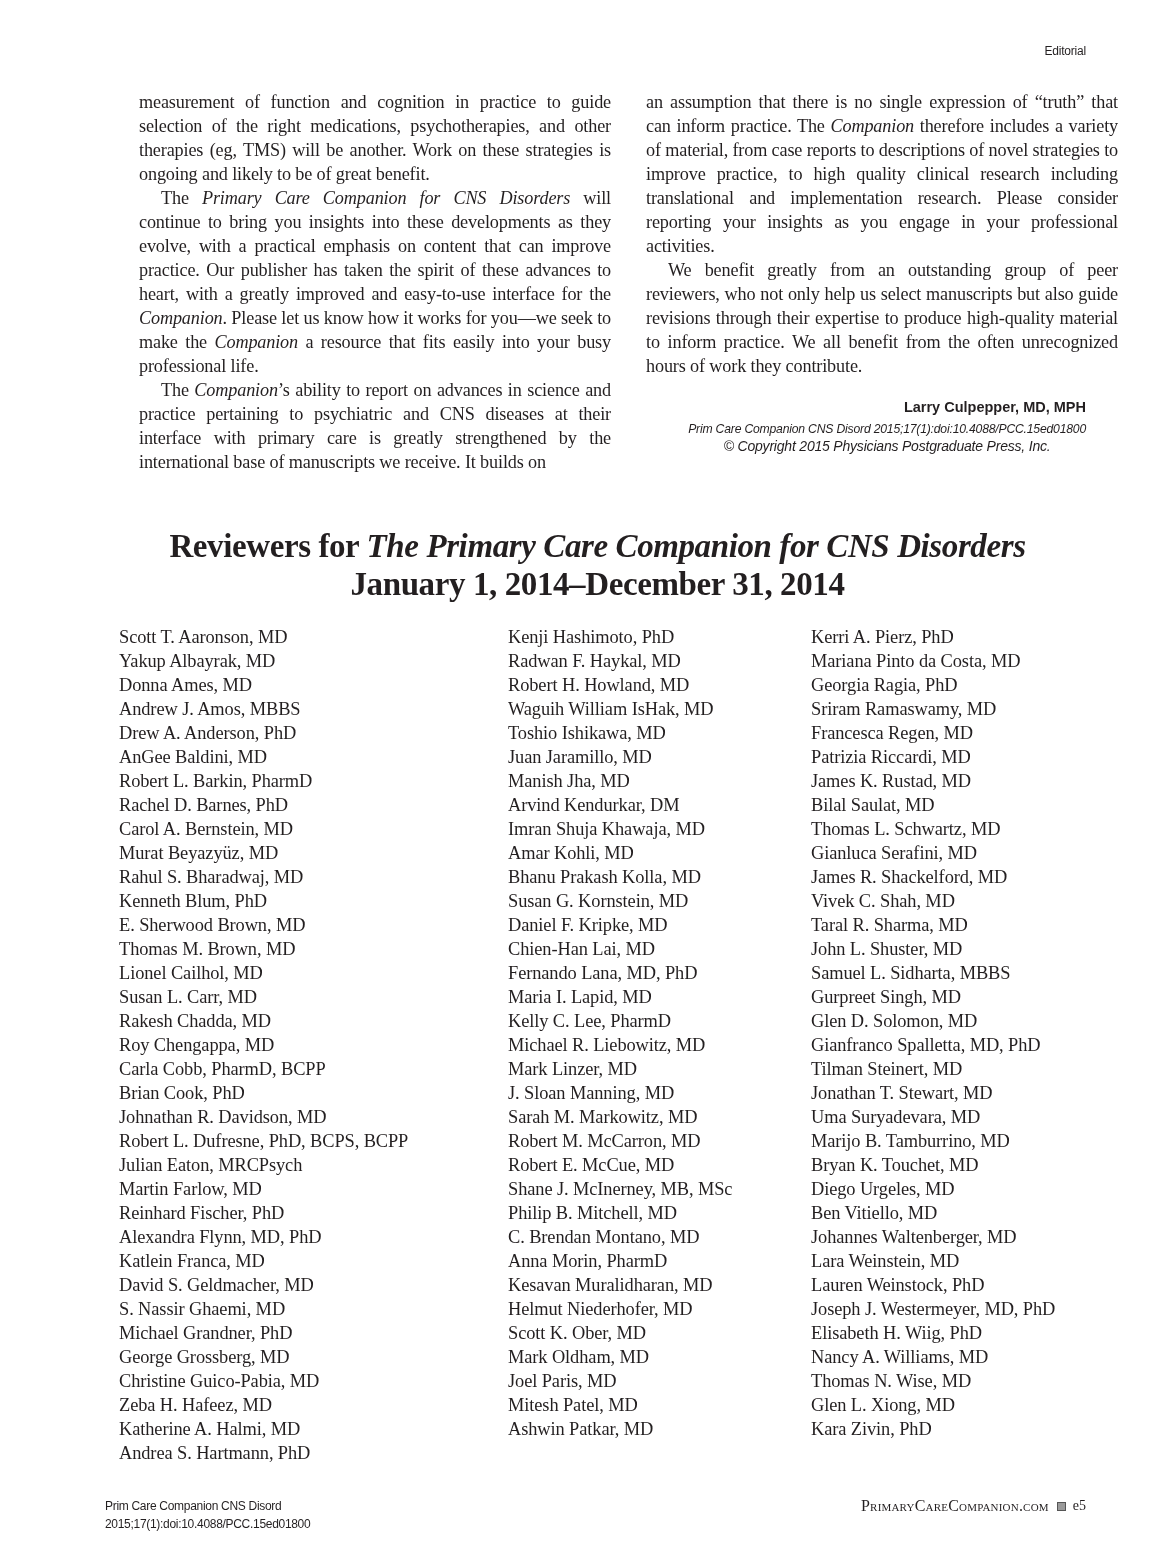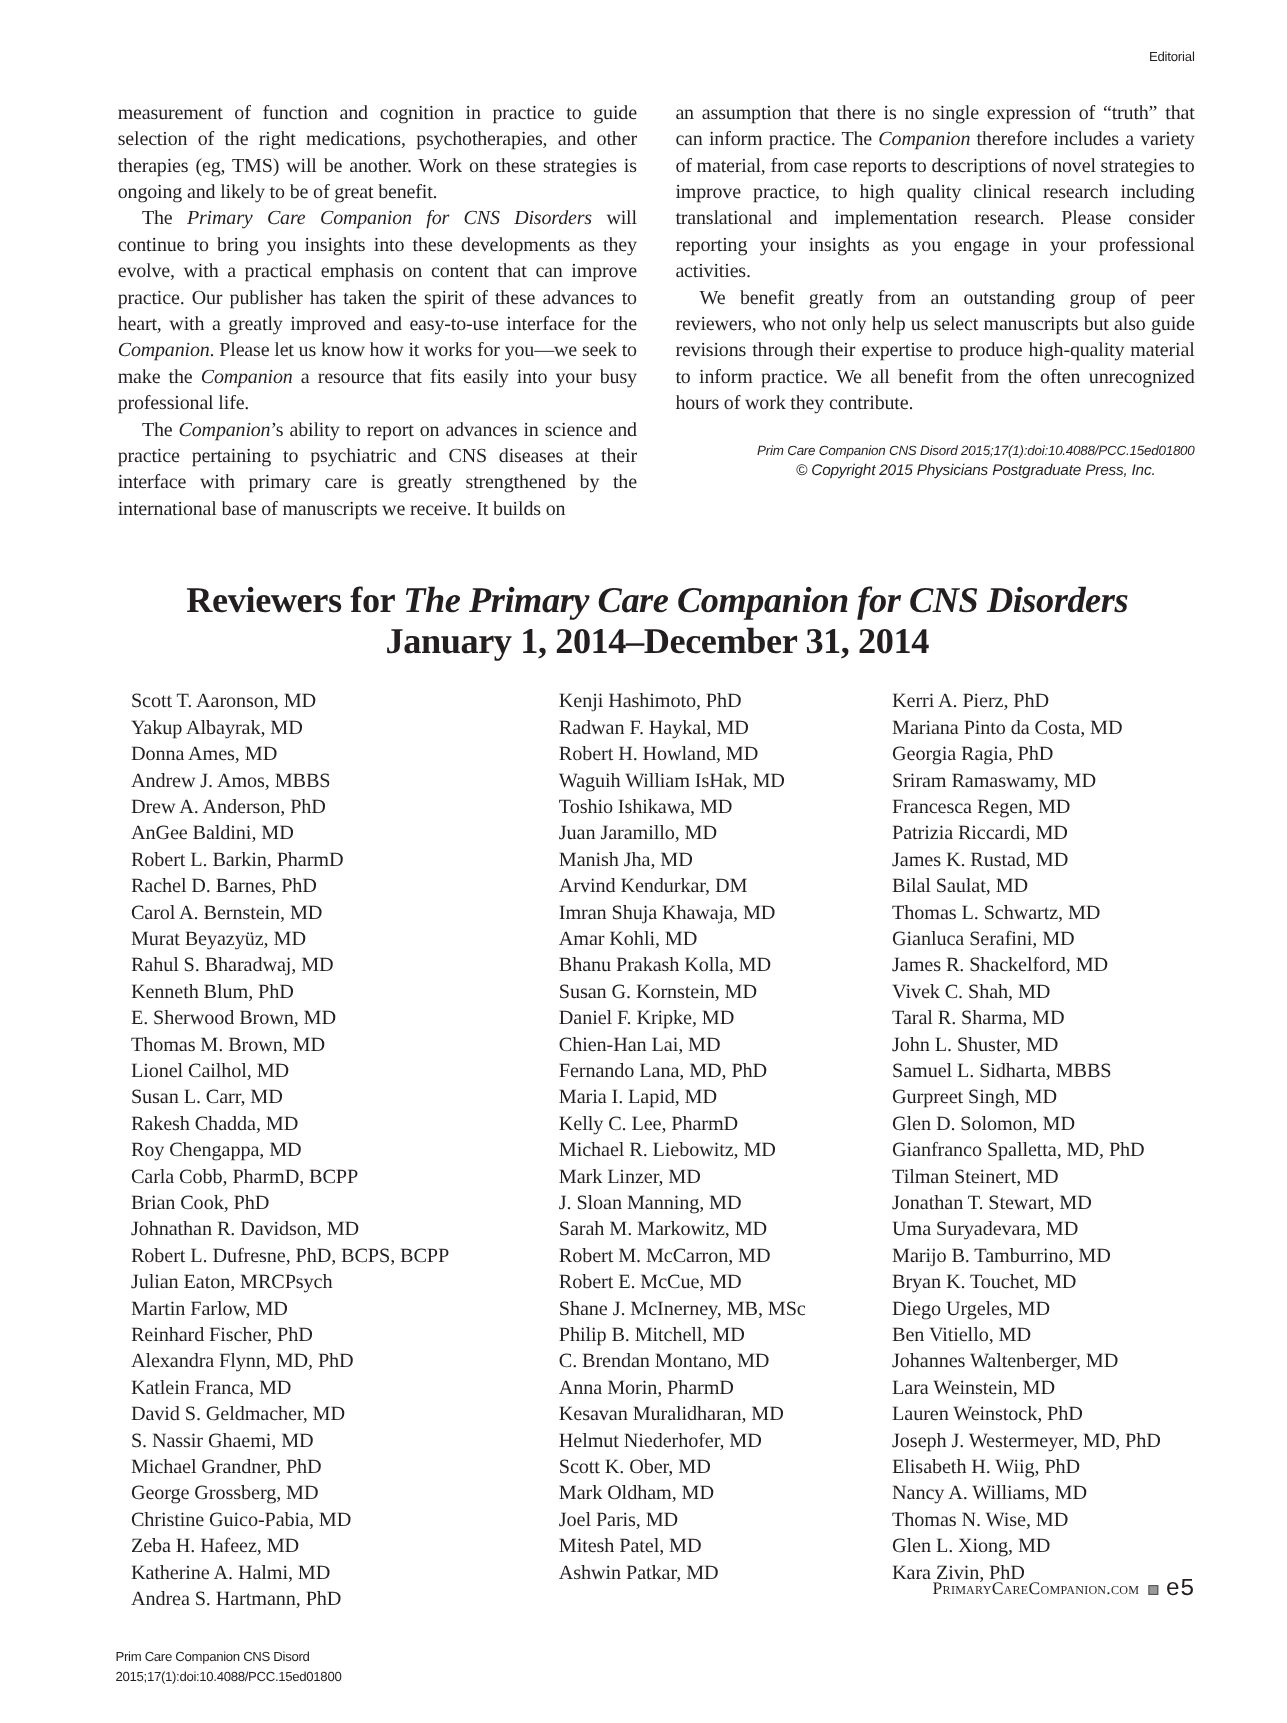--- a/index.html
+++ b/index.html
@@ -9,21 +9,21 @@
     font-family: "Liberation Serif", "DejaVu Serif", serif;
   }
   .running-head {
     position: absolute; top: 44px; right: 84px;
     font-family: "Liberation Sans", "DejaVu Sans", sans-serif;
     font-size: 12px; letter-spacing: -0.2px;
   }
   .col {
     position: absolute; top: 90px; width: 472px;
     font-size: 18.2px; line-height: 24px;
-    text-align: justify; letter-spacing: -0.15px;
+    text-align: justify; letter-spacing: -0.15px; margin-left: 32px;
   }
   .col-left { left: 107px; }
   .col-right { left: 614px; }
   .col p { margin: 0; }
   .col p.indent { text-indent: 22px; }
   .signoff {
     position: absolute; top: 398px; right: 84px; text-align: right;
     font-family: "Liberation Sans", "DejaVu Sans", sans-serif;
   }
   .signoff .name { font-weight: bold; font-size: 14.5px; line-height: 19px; }
@@ -43,46 +43,47 @@
   .names-col div { white-space: nowrap; }
   .nc1 { left: 119px; }
   .nc2 { left: 508px; }
   .nc3 { left: 811px; }
   .footer-left {
     position: absolute; top: 1497px; left: 105px;
     font-family: "Liberation Sans", "DejaVu Sans", sans-serif;
     font-size: 12px; line-height: 18px; letter-spacing: -0.3px;
   }
   .footer-right {
-    position: absolute; top: 1436px; right: 84px;
+    position: absolute; top: 1497px; right: 84px;
     font-size: 16px; line-height: 18px; display: flex; align-items: center;
   }
   .footer-right .site { font-variant: small-caps; letter-spacing: 0.2px; }
   .footer-right .sq {
     display: inline-block; width: 9px; height: 9px; margin: 0 7px 0 8px;
     border: 1.5px solid #555; background: #9a9a9a; box-sizing: border-box;
   }
-  .footer-right .pg { font-family: Liberation Mono, monospace; font-size: 22px; }
+  .footer-right .pg { font-family: Liberation Serif, serif; font-size: 14px; }
 </style>
 </head>
 <body>
 
 <div class="running-head">Editorial</div>
 
 <div class="col col-left" id="col-left">
     <p><span>measurement of function and cognition in practice to guide selection of the right medications, psychotherapies, and other therapies (eg, TMS) will be another. Work on these strategies is ongoing and likely to be of great benefit.</span></p>
     <p class="indent"><span>The </span><em>Primary Care Companion for CNS Disorders</em><span> will continue to bring you insights into these developments as they evolve, with a practical emphasis on content that can improve practice. Our publisher has taken the spirit of these advances to heart, with a greatly improved and easy-to-use interface for the </span><em>Companion</em><span>. Please let us know how it works for you—we seek to make the </span><em>Companion</em><span> a resource that fits easily into your busy professional life.</span></p>
     <p class="indent"><span>The </span><em>Companion</em><span>’s ability to report on advances in science and practice pertaining to psychiatric and CNS diseases at their interface with primary care is greatly strengthened by the international base of manuscripts we receive. It builds on</span></p>
   </div>
 <div class="col col-right" id="col-right">
     <p><span>an assumption that there is no single expression of “truth” that can inform practice. The </span><em>Companion</em><span> therefore includes a variety of material, from case reports to descriptions of novel strategies to improve practice, to high quality clinical research including translational and implementation research. Please consider reporting your insights as you engage in your professional activities.</span></p>
     <p class="indent"><span>We benefit greatly from an outstanding group of peer reviewers, who not only help us select manuscripts but also guide revisions through their expertise to produce high-quality material to inform practice. We all benefit from the often unrecognized hours of work they contribute.</span></p>
   </div>
 
 <div class="signoff">
+  <div class="name">Larry Culpepper, MD, MPH</div>
   <div class="cite">Prim Care Companion CNS Disord 2015;17(1):doi:10.4088/PCC.15ed01800</div>
   <div class="copy">© Copyright 2015 Physicians Postgraduate Press, Inc.</div>
 </div>
 
 <div class="reviewers-title">
   <div><span>Reviewers for </span><em>The Primary Care Companion for CNS Disorders</em></div>
   <div>January 1, 2014–December 31, 2014</div>
 </div>
 
 <div class="names-col nc1">

